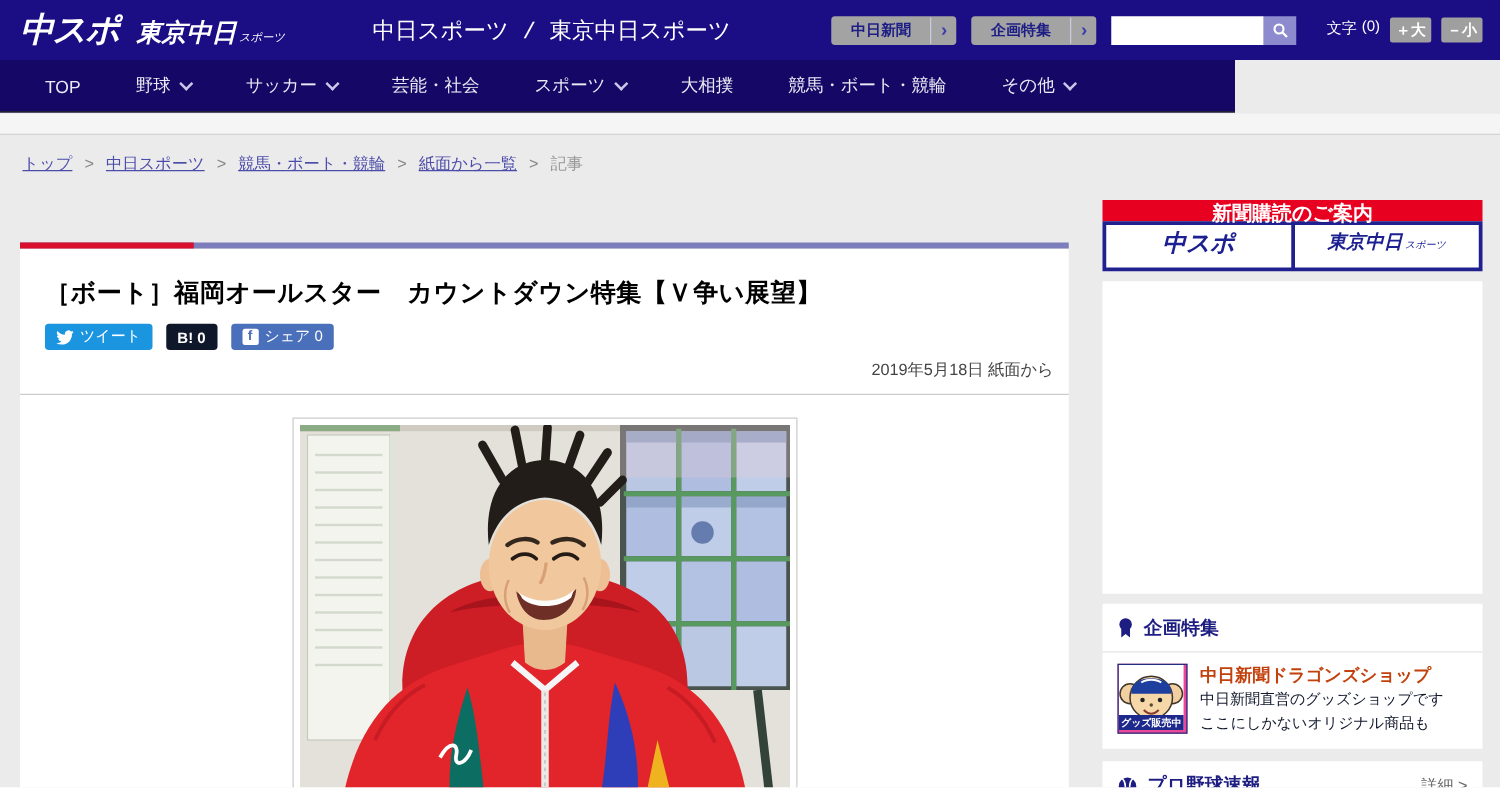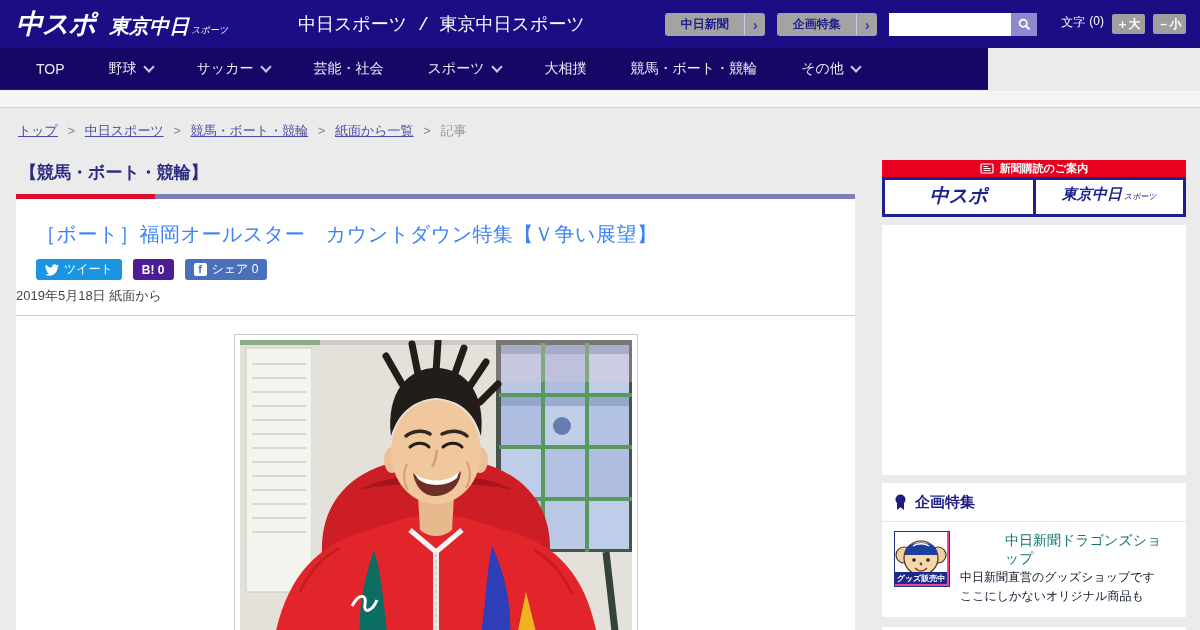--- a/index.html
+++ b/index.html
@@ -42,52 +42,52 @@
   .breadcrumb{position:absolute;top:108px;left:0;width:972px;height:42px;
               padding:14px 0 0 18px;box-sizing:border-box;font-size:13px;color:#777;}
   .bc-link{color:#4c4caa;text-decoration:underline;cursor:pointer;}
   .bc-sep{color:#888;margin:0 6px;}
   .bc-last{color:#999;}
   
   .cat{position:absolute;top:161px;left:20px;font-size:17px;font-weight:bold;color:#2a2a80;}
   .rule{position:absolute;top:194px;left:16px;width:839px;height:5px;background:#7e7dbb;}
   .rule-red{position:absolute;left:0;top:0;width:139px;height:5px;background:#d8102e;}
   .content{position:absolute;top:199px;left:16px;width:839px;height:560px;background:#fff;}
-  .content h1{margin:22px 18px 0 20px;font-size:20px;color:#3b82f6;font-weight:normal;letter-spacing:.5px;}
+  .content h1{margin:22px 18px 0 20px;font-size:20px;color:#000000;font-weight:bold;letter-spacing:.5px;}
   .social{margin:11px 0 0 20px;display:flex;gap:11px;align-items:center;}
   .sbtn{height:21px;border-radius:3px;color:#fff;font-size:12px;display:inline-flex;
         align-items:center;padding:0 9px;gap:5px;cursor:pointer;white-space:nowrap;}
   .tweet{background:#1b95e0;}
-  .hatena{background:#4c1d95;font-weight:bold;}
+  .hatena{background:#0f172a;font-weight:bold;}
   .share{background:#4a6fbb;}
   .fb-ic{width:13px;height:13px;background:#fff;color:#4a6fbb;border-radius:2px;font-weight:bold;
          font-size:11px;line-height:13px;text-align:center;display:inline-block;}
-  .date{text-align:left;margin:7px 12px 0 0;font-size:13px;color:#444;}
+  .date{text-align:right;margin:7px 12px 0 0;font-size:13px;color:#444;}
   .divider{margin-top:10px;border-bottom:1px solid #ccc;}
   .photo{width:404px;margin:18px auto 0;border:1px solid #ccc;background:#fff;padding:5px;
          box-sizing:border-box;}
   .photo svg{display:block;}
   
   .sidebar{position:absolute;left:882px;top:160px;width:304px;}
   .sub-banner{cursor:pointer;}
   .sub-banner-head{height:17px;background:#e80020;display:flex;align-items:center;justify-content:center;
-                   gap:6px;color:#fff;font-size:11px;font-weight:bold;}
+                   gap:6px;color:#fff;font-size:16px;font-weight:bold;flex-direction:column;}
   .sub-banner-body{background:#20218f;padding:3px;display:flex;gap:3px;}
   .sub-cell{flex:1;height:34px;background:#fff;display:flex;align-items:baseline;justify-content:center;
             padding-top:6px;box-sizing:border-box;}
   .sub-logo{color:#1d2090;font-weight:bold;font-style:italic;font-size:19px;line-height:1;}
   .sub-logo2{color:#1d2090;font-weight:bold;font-style:italic;font-size:15px;line-height:1;}
   .sub-logo2-small{color:#1d2090;font-style:italic;font-size:8px;margin-left:2px;}
   .ad-box{margin-top:8px;height:250px;background:#fff;}
   .feature-box{margin-top:8px;background:#fff;}
   .feature-head{display:flex;align-items:center;gap:8px;padding:10px 12px 9px;font-size:15px;
                 font-weight:bold;color:#1d1d82;border-bottom:1px solid #e3e3e3;}
   .feature-item{display:flex;gap:10px;padding:9px 12px 12px;cursor:pointer;}
   .mascot{width:54px;height:54px;border:1px solid #23307f;flex:none;background:#ec4899;}
-  .feature-title{font-size:14px;font-weight:normal;color:#0f766e;margin-top:1px;margin-left:45px;}
+  .feature-title{font-size:14px;font-weight:bold;color:#c2410c;margin-top:1px;}
   .feature-desc{font-size:12px;color:#0f172a;line-height:1.55;}
   .score-box{margin-top:10px;background:#fff;height:60px;}
   .score-head{display:flex;justify-content:space-between;align-items:center;padding:10px 12px;}
   .score-left{display:flex;gap:8px;align-items:center;font-size:15px;font-weight:bold;color:#1d1d82;}
   .score-more{font-size:13px;color:#666;cursor:pointer;}
 </style>
 </head>
 <body>
 
 <div id="root">
@@ -165,21 +165,20 @@
     <span class="bc-sep">&gt;</span>
     <span class="bc-link">中日スポーツ</span>
     <span class="bc-sep">&gt;</span>
     <span class="bc-link">競馬・ボート・競輪</span>
     <span class="bc-sep">&gt;</span>
     <span class="bc-link">紙面から一覧</span>
     <span class="bc-sep">&gt;</span>
     <span class="bc-last">記事</span>
   </div>
 
-  <div class="cat">【競馬・ボート・競輪】</div>
   <div class="rule">
       <div class="rule-red"></div>
     </div>
 
   <div class="content">
     <h1>［ボート］福岡オールスター　カウントダウン特集【Ｖ争い展望】</h1>
 
     <div class="social">
       <span class="sbtn tweet">
         <svg width="14" height="12" viewBox="0 0 24 20">

